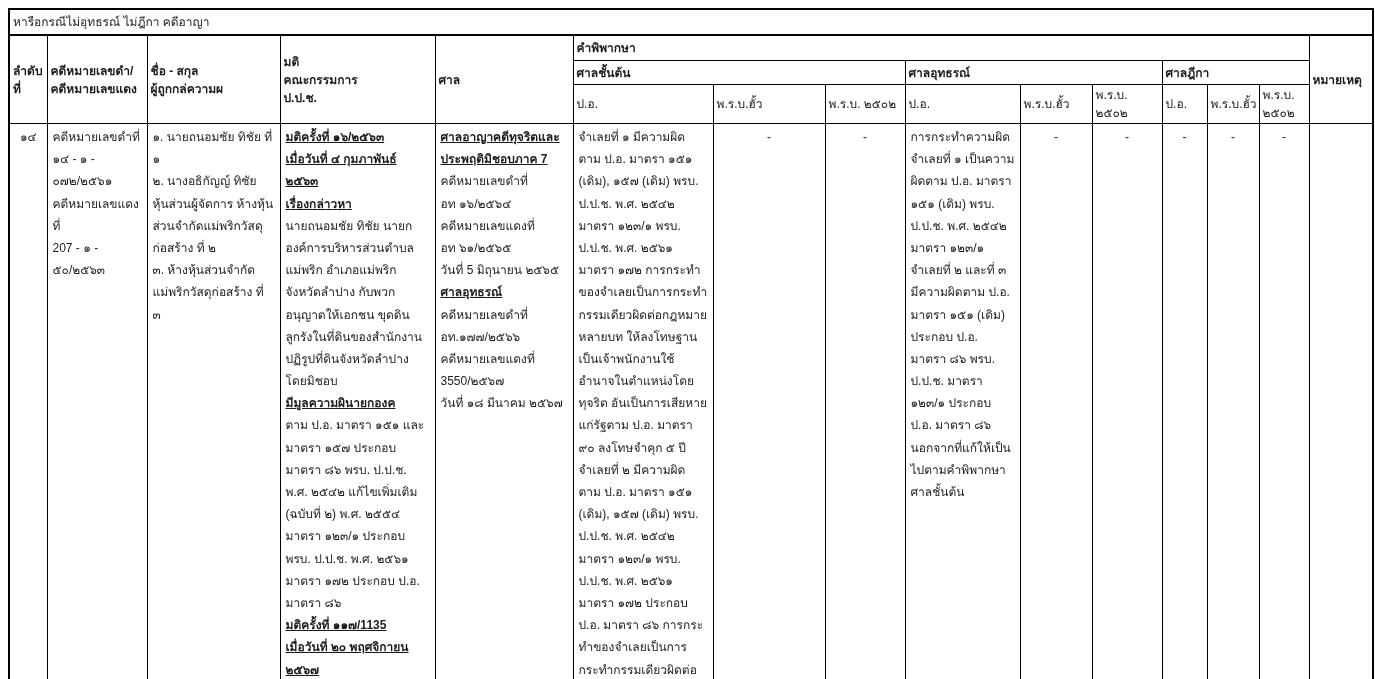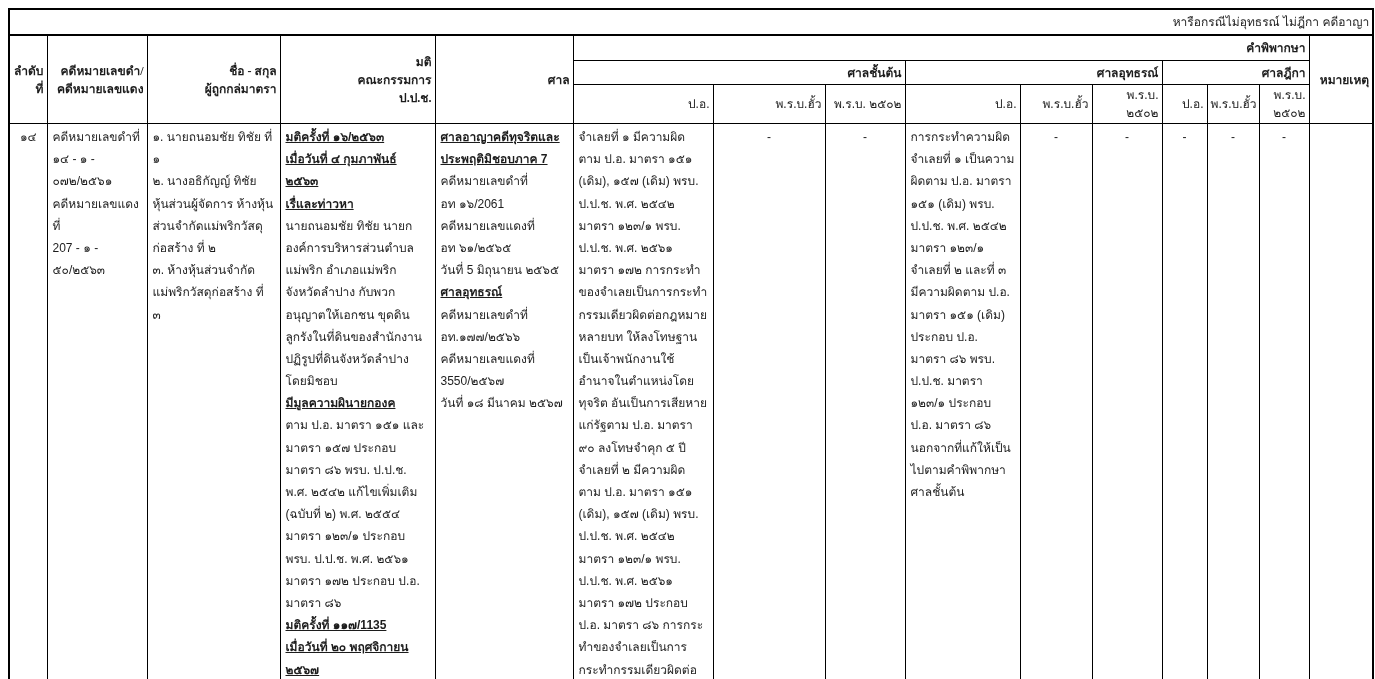--- a/index.html
+++ b/index.html
@@ -25,32 +25,32 @@
   }
   th, td {
     border: 1px solid #000;
     padding: 2px 5px;
     vertical-align: top;
     overflow: hidden;
   }
   table { border: 2px solid #000; }
   thead th {
     vertical-align: middle;
-    text-align: right;
+    text-align: left;
     font-weight: bold;
     white-space: pre-line;
     line-height: 1.5;
     padding: 1px 3px;
   }
   tr.title-row th {
     height: 22px;
     font-weight: normal;
     border-bottom: 2px solid #000;
   }
-  tr.hrow2 th { height: 22px; font-family: Liberation Serif, serif; }
+  tr.hrow2 th { height: 22px; }
   tr.hrow3 th { height: 21px; }
   tr.hrow4 th { height: 34px; font-weight: normal; }
   tbody td {
     line-height: 1.85;
     text-align: left;
   }
   tbody td.center { text-align: center; }
   .b { font-weight: bold; text-decoration: underline; }
   tbody tr { height: 560px; }
 </style>
@@ -79,21 +79,21 @@
     <thead>
       <tr class="title-row">
         <th colspan="15">หารือกรณีไม่อุทธรณ์ ไม่ฎีกา คดีอาญา</th>
       </tr>
       <tr class="hrow2">
         <th rowspan="3">ลำดับ
 ที่</th>
         <th rowspan="3">คดีหมายเลขดำ/
 คดีหมายเลขแดง</th>
         <th rowspan="3">ชื่อ - สกุล
-ผู้ถูกกล่มาตรา</th>
+ผู้ถูกกล่ความผ</th>
         <th rowspan="3">มติ
 คณะกรรมการ
 ป.ป.ช.</th>
         <th rowspan="3">ศาล</th>
         <th colspan="9">คำพิพากษา</th>
         <th rowspan="3">หมายเหตุ</th>
       </tr>
       <tr class="hrow3">
         <th colspan="3">ศาลชั้นต้น</th>
         <th colspan="3">ศาลอุทธรณ์</th>
@@ -121,31 +121,31 @@
             <div>207 - ๑ - ๕๐/๒๕๖๓</div>
           </td>
         <td>
             <div>๑. นายถนอมชัย  ทิชัย ที่ ๑</div>
             <div>๒. นางอธิกัญญ์  ทิชัย หุ้นส่วนผู้จัดการ ห้างหุ้นส่วนจำกัดแม่พริกวัสดุก่อสร้าง ที่ ๒</div>
             <div>๓. ห้างหุ้นส่วนจำกัด แม่พริกวัสดุก่อสร้าง ที่ ๓</div>
           </td>
         <td>
             <div class="b">มติครั้งที่ ๑๖/๒๕๖๓</div>
             <div class="b">เมื่อวันที่ ๔ กุมภาพันธ์ ๒๕๖๓</div>
-            <div class="b">เรื่และท่าวหา</div>
+            <div class="b">เรื่องกล่าวหา</div>
             <div>นายถนอมชัย  ทิชัย นายกองค์การบริหารส่วนตำบลแม่พริก อำเภอแม่พริก จังหวัดลำปาง กับพวก อนุญาตให้เอกชน ขุดดินลูกรังในที่ดินของสำนักงานปฏิรูปที่ดินจังหวัดลำปาง โดยมิชอบ</div>
             <div class="b">มีมูลความผินายกองค</div>
             <div>ตาม ป.อ. มาตรา ๑๕๑ และมาตรา ๑๕๗ ประกอบมาตรา ๘๖ พรบ. ป.ป.ช. พ.ศ. ๒๕๔๒ แก้ไขเพิ่มเติม (ฉบับที่ ๒) พ.ศ. ๒๕๕๔ มาตรา ๑๒๓/๑ ประกอบพรบ. ป.ป.ช. พ.ศ. ๒๕๖๑ มาตรา ๑๗๒ ประกอบ ป.อ. มาตรา ๘๖</div>
             <div class="b">มติครั้งที่ ๑๑๗/1135</div>
             <div class="b">เมื่อวันที่ ๒๐ พฤศจิกายน ๒๕๖๗</div>
           </td>
         <td>
             <div class="b">ศาลอาญาคดีทุจริตและประพฤติมิชอบภาค 7</div>
             <div>คดีหมายเลขดำที่</div>
-            <div>อท ๑๖/2061</div>
+            <div>อท ๑๖/๒๕๖๔</div>
             <div>คดีหมายเลขแดงที่</div>
             <div>อท ๖๑/๒๕๖๕</div>
             <div>วันที่ 5 มิถุนายน ๒๕๖๕</div>
             <div class="b">ศาลอุทธรณ์</div>
             <div>คดีหมายเลขดำที่</div>
             <div>อท.๑๗๗/๒๕๖๖</div>
             <div>คดีหมายเลขแดงที่</div>
             <div>3550/๒๕๖๗</div>
             <div>วันที่ ๑๘ มีนาคม ๒๕๖๗</div>
           </td>

